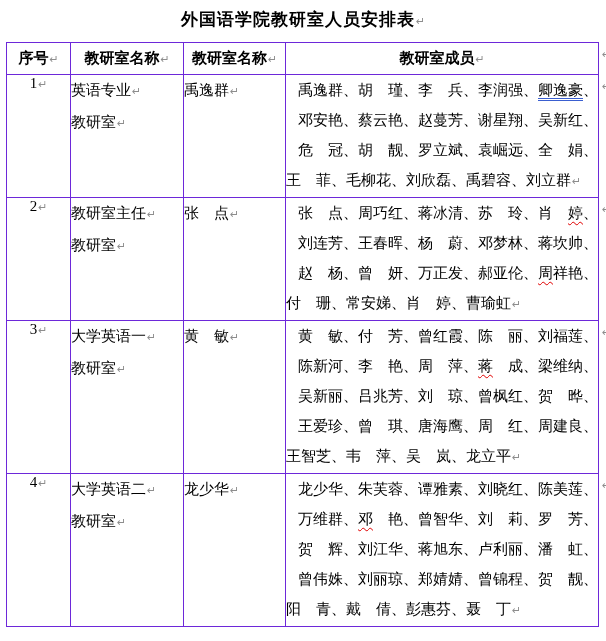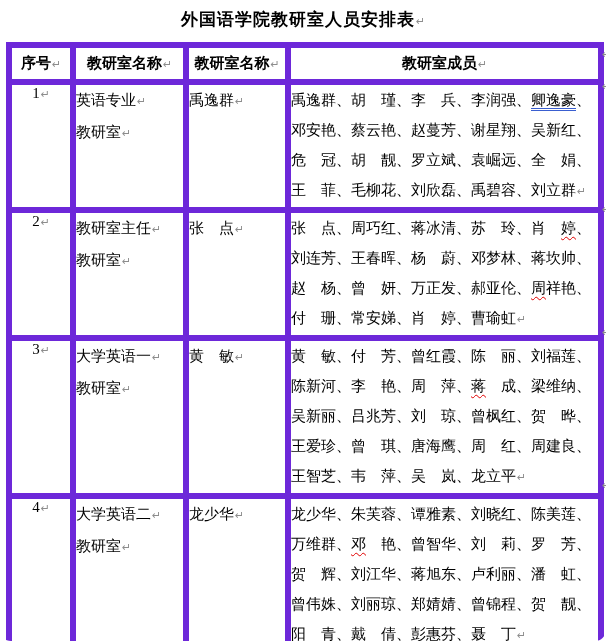--- a/index.html
+++ b/index.html
@@ -3,21 +3,20 @@
 <meta charset="utf-8">
 <style>
   html,body{margin:0;padding:0;background:#ffffff;}
   .page{
     position:relative;
     width:606px;height:641px;
     background:#fff;
     font-family:"Liberation Serif","DejaVu Serif",serif;
     color:#000;
     overflow:hidden;
-    border-radius:11px;
   }
   .doc-title{
     position:absolute;top:8px;left:0;width:100%;
     text-align:center;
     font-size:17px;font-weight:bold;letter-spacing:1px;
   }
   .pmark{
     color:#8d8d8d;
     font-size:11px;
     font-weight:normal;
@@ -25,21 +24,21 @@
     margin-left:1px;
     letter-spacing:0;
   }
   table.staff{
     position:absolute;left:6px;top:42px;
     width:592px;
     border-collapse:collapse;
     table-layout:fixed;
   }
   table.staff th,table.staff td{
-    border:6px solid #6d28d9;
+    border:1px solid #6d28d9;
     font-size:15px;
     vertical-align:top;
     padding:0;
   }
   table.staff th{
     height:31px;
     font-weight:bold;
     text-align:center;
     vertical-align:middle;
   }
@@ -52,21 +51,21 @@
     text-align:left;
     line-height:30px;
     padding-top:1px;
   }
   td.members-cell{
     padding:1px 6px 2px 8px;
     line-height:30px;
   }
   .member-line{
     display:flex;
-    justify-content:flex-start;
+    justify-content:flex-end;
     white-space:nowrap;
   }
   .member-line.last{
     display:block;
   }
   .mark-red{
     text-decoration:underline wavy #e00000;
     text-decoration-thickness:1px;
     text-underline-offset:3px;
   }

